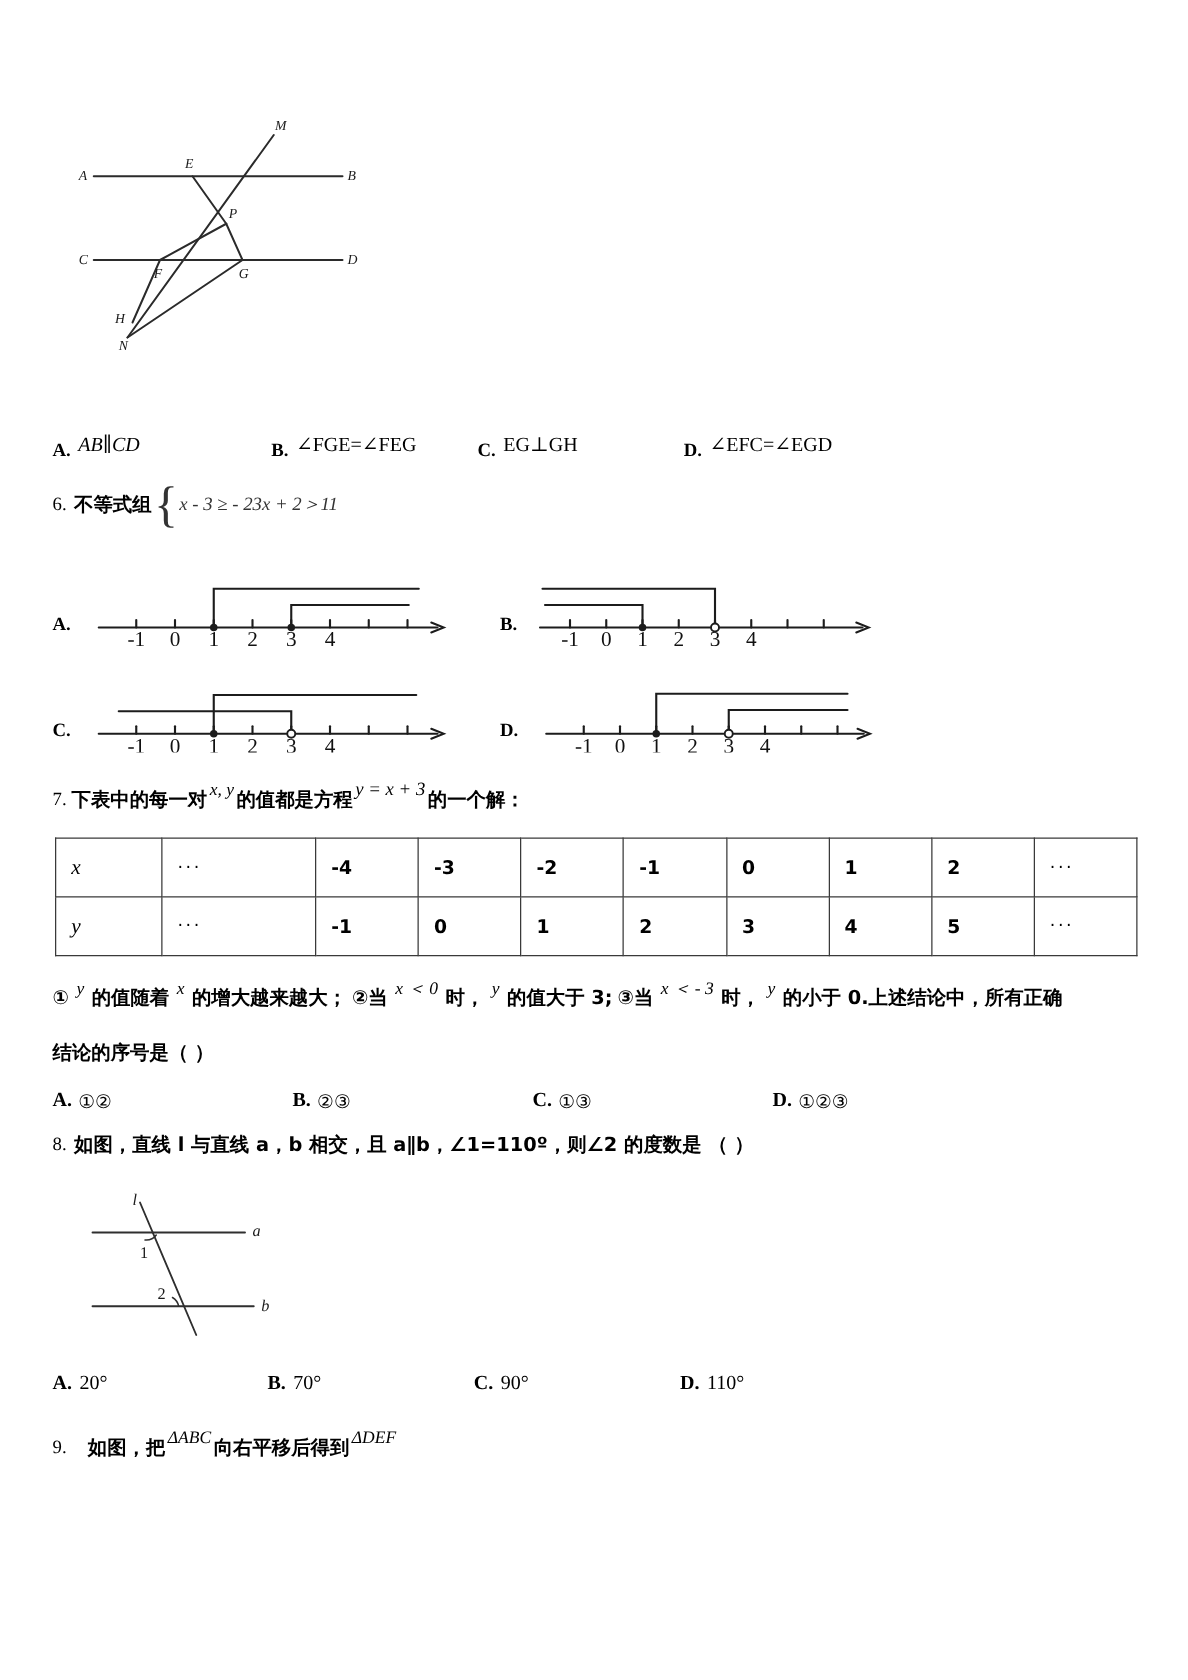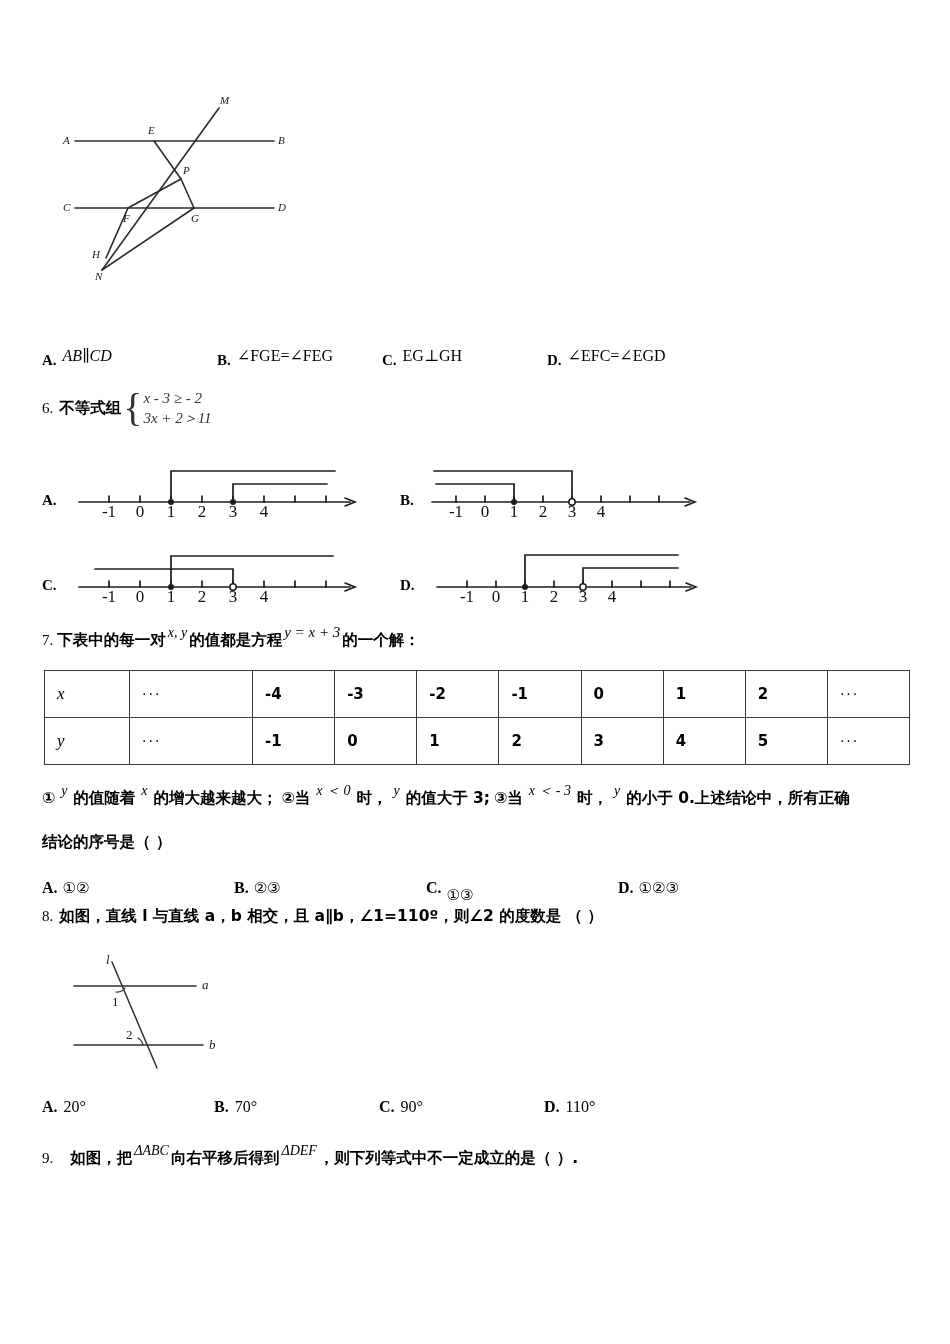--- a/index.html
+++ b/index.html
@@ -87,21 +87,21 @@
   }
   .brace-sys .brace {
     font-size: 40px;
     line-height: 0.8;
     font-family: "Liberation Serif", serif;
     margin-right: 1px;
     color: #333;
   }
   .brace-sys .eqs {
     display: flex;
-    flex-direction: column;
+    flex-direction: row;
     justify-content: center;
     font-size: 15px;
     color: #333;
     line-height: 1.35;
   }
   .brace-sys .eqs span { font-family: "Liberation Serif", serif; }
   
   .nl-opt {
     position: absolute;
     display: flex;
@@ -447,21 +447,21 @@
     <div class="choice" style="width:192px;">
       <span>A.</span>
       <span class="circled" style="margin-left:5px;">①②</span>
     </div>
     <div class="choice" style="width:192px;">
       <span>B.</span>
       <span class="circled" style="margin-left:5px;">②③</span>
     </div>
     <div class="choice" style="width:192px;">
       <span>C.</span>
-      <span class="circled" style="margin-left:5px;margin-top:14px;">①③</span>
+      <span class="circled" style="margin-left:5px;">①③</span>
     </div>
     <div class="choice">
       <span>D.</span>
       <span class="circled" style="margin-left:5px;">①②③</span>
     </div>
   </div>
 
   <div class="qline" style="top:906px;">
     <span class="qnum">8.</span>
     <span class="cn" style="margin-left:6px;">如图，直线 l 与直线 a，b 相交，且 a∥b，∠1=110º，则∠2 的度数是 （   ）</span>
@@ -507,16 +507,15 @@
       <span style="margin-left:6px; font-weight:normal;">110°</span>
     </div>
   </div>
 
   <div class="qline" style="top:1148px;">
     <span class="qnum">9.</span>
     <span class="cn" style="margin-left:17px;">如图，把</span>
     <span class="sup-m">ΔABC</span>
     <span class="cn">向右平移后得到</span>
     <span class="sup-m">ΔDEF</span>
-    <span class="cn">，则下列等式中不一定成立的是（   ）.</span>
   </div>
 
 </div>
 
 </body></html>

